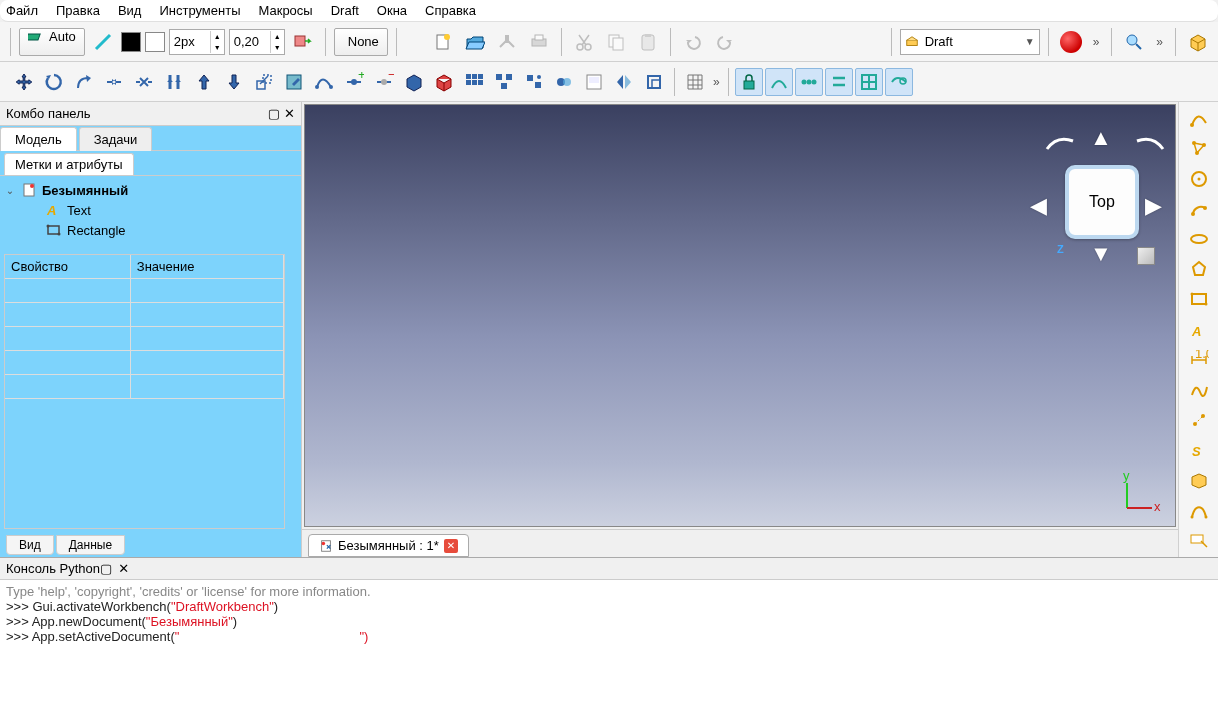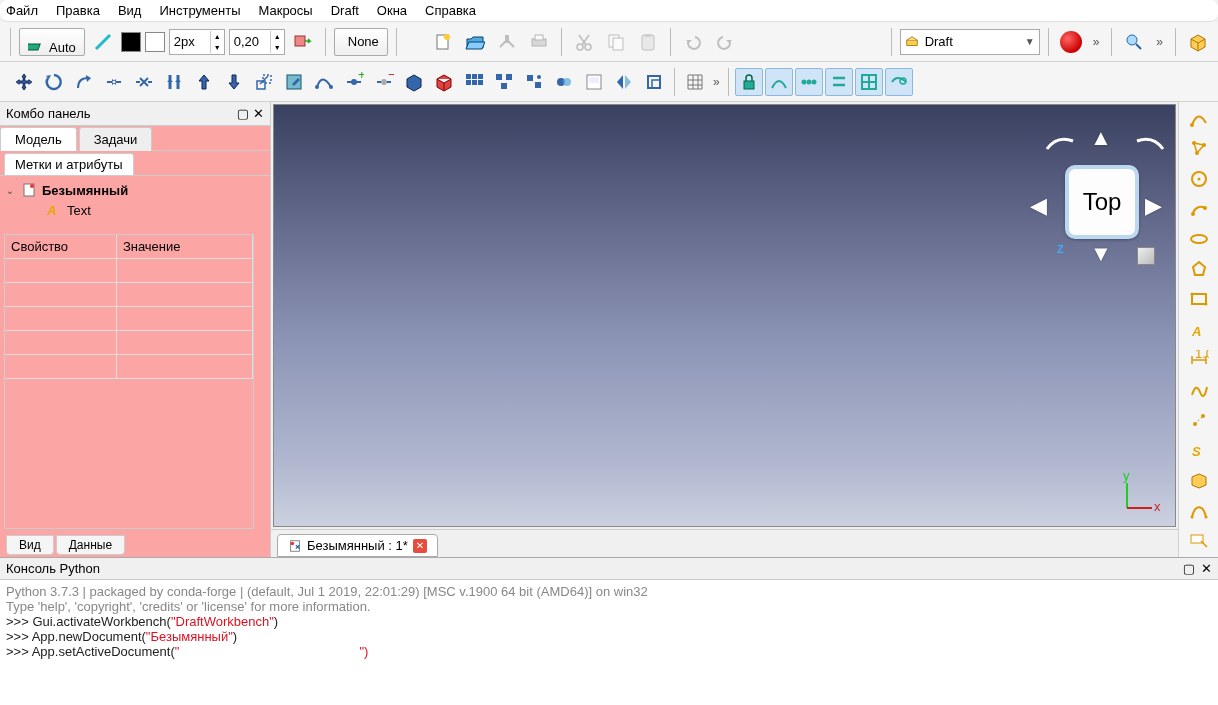--- a/index.html
+++ b/index.html
@@ -9,37 +9,37 @@
 .menubar { background: #fff; height: 22px; display: flex; align-items: center; padding: 0 6px; border-bottom: 1px solid #e0e0e0; border-radius: 8px; }
 .menubar span { margin-right: 18px; cursor: default; }
 
 
 .toolbar-row { background: #f5f5f5; display: flex; align-items: center; padding: 4px 6px; gap: 4px; border-bottom: 1px solid #d0d0d0; height: 40px; }
 .toolbar-row .sep { width: 1px; height: 28px; background: #bbb; margin: 0 4px; }
 .tb-btn { width: 28px; height: 28px; border: 1px solid transparent; display: inline-flex; align-items: center; justify-content: center; cursor: pointer; border-radius: 2px; }
 .tb-btn.active { background: #d0e4f8; border-color: #8cb8e0; }
 .tb-btn svg { width: 20px; height: 20px; }
 
-.auto-btn { height: 28px; padding: 0 8px; display: inline-flex; align-items: flex-end; gap: 5px; border: 1px solid #aaa; background: linear-gradient(#fff,#eee); border-radius: 2px; cursor: pointer; }
+.auto-btn { height: 28px; padding: 0 8px; display: inline-flex; align-items: flex-start; gap: 5px; border: 1px solid #aaa; background: linear-gradient(#fff,#eee); border-radius: 2px; cursor: pointer; }
 .auto-btn svg { width: 16px; height: 16px; }
 .color-sw { width: 20px; height: 20px; border: 1px solid #888; display: inline-block; }
 .spin { display: inline-flex; align-items: center; border: 1px solid #aaa; background: #fff; height: 26px; }
 .spin input { border: none; width: 40px; padding: 2px 4px; font-size: 13px; outline: none; }
 .spin .arrows { display: flex; flex-direction: column; width: 14px; }
 .spin .arrows span { height: 11px; font-size: 7px; text-align: center; line-height: 11px; cursor: pointer; border-left: 1px solid #ccc; }
 .wb-select { height: 26px; border: 1px solid #aaa; background: #fff; padding: 0 4px; display: inline-flex; align-items: center; gap: 6px; width: 140px; }
 .wb-select svg { width: 14px; height: 14px; }
 .drop-arrow { margin-left: auto; font-size: 10px; color: #555; }
 .rec { width: 22px; height: 22px; border-radius: 50%; background: radial-gradient(circle at 35% 35%, #ff6666, #cc0000 70%); }
 
 .none-btn { height: 28px; padding: 0 8px; display: inline-flex; align-items: center; gap: 5px; border: 1px solid #aaa; background: linear-gradient(#fff,#eee); border-radius: 2px; cursor: pointer; }
 
 
 .main { flex: 1; display: flex; min-height: 0; }
-.left-column { width: 271px; display: flex; flex-direction: column; background: #fca5a5; border-right: 1px solid #ccc; }
+.left-column { width: 302px; display: flex; flex-direction: column; background: #7dd3fc; border-right: 1px solid #ccc; }
 .right-toolbar { width: 40px; background: #f5f5f5; border-left: 1px solid #d0d0d0; display: flex; flex-direction: column; align-items: center; padding: 4px 0; gap: 6px; }
 .right-toolbar .tb-btn { width: 30px; height: 30px; }
 .center { flex: 1; display: flex; flex-direction: column; min-width: 0; }
 
 
 .panel-title { display: flex; align-items: center; justify-content: space-between; padding: 4px 6px; background: #f0f0f0; border-bottom: 1px solid #ccc; }
 .panel-title .icons { display: flex; gap: 4px; }
 .tabbar { display: flex; border-bottom: 1px solid #ccc; }
 .tab { padding: 4px 14px; border: 1px solid #ccc; border-bottom: none; border-top-left-radius: 3px; border-top-right-radius: 3px; background: #eee; margin-right: 2px; cursor: pointer; position: relative; top: 1px; }
 .tab.active { background: #fff; }
@@ -54,37 +54,37 @@
 
 .prop-grid { margin-top: 10px; border: 1px solid #ccc; flex: 1; min-height: 0; overflow: auto; margin: 10px 16px 4px 4px; }
 .prop-grid table { width: 100%; border-collapse: collapse; }
 .prop-grid td { border-right: 1px solid #ddd; border-bottom: 1px solid #ddd; padding: 4px 6px; text-align: left; }
 .bottom-tabs { display: flex; padding: 2px 6px; }
 .bottom-tabs .tab2 { padding: 2px 12px; border: 1px solid #ccc; border-top-left-radius: 0; border-top-right-radius: 0; border-bottom-left-radius: 4px; border-bottom-right-radius: 4px; background: #f5f5f5; margin-right: 2px; cursor: pointer; font-size: 12px; }
 
 
 .view3d { flex: 1; position: relative; background: linear-gradient(#3a4060 0%, #8b93b5 55%, #b0b7cf 85%, #ccd1e0 100%); border: 1px solid #888; margin: 2px; overflow: hidden; }
 .cube-nav { position: absolute; top: 10px; right: 10px; width: 140px; height: 170px; }
-.cube-face { position: absolute; top: 50px; left: 40px; width: 74px; height: 74px; background: #fdfdfd; border: 4px solid #bcd8f0; border-radius: 10px; display: flex; align-items: center; justify-content: center; font-size: 24px; box-shadow: 0 1px 3px rgba(0,0,0,.3); }
+.cube-face { position: absolute; top: 50px; left: 40px; width: 74px; height: 74px; background: #fdfdfd; border: 4px solid #bcd8f0; border-radius: 10px; display: flex; align-items: center; justify-content: center; font-size: 16px; box-shadow: 0 1px 3px rgba(0,0,0,.3); }
 .nav-arrow { position: absolute; color: #fff; font-size: 22px; cursor: pointer; text-shadow: 0 0 2px rgba(0,0,0,.4); }
 .nav-arrow.up { top: 10px; left: 65px; }
 .nav-arrow.down { bottom: 18px; left: 65px; }
 .nav-arrow.left { top: 78px; left: 5px; }
 .nav-arrow.right { top: 78px; right: 3px; }
 .nav-z { position: absolute; top: 128px; left: 32px; color: #44aaff; font-size: 11px; font-weight: bold; }
 .mini-cube { position: absolute; bottom: 20px; right: 10px; width: 18px; height: 18px; background: linear-gradient(135deg,#eee,#bbb); border: 1px solid #888; }
 .axes { position: absolute; bottom: 8px; right: 8px; width: 50px; height: 50px; }
 
 .doc-tab-strip { height: 28px; background: #f0f0f0; border-top: 1px solid #ccc; display: flex; align-items: flex-end; padding: 0 6px; }
 .doc-tab { padding: 3px 10px; border: 1px solid #aaa; background: #fff; border-top-left-radius: 4px; border-top-right-radius: 4px; display: inline-flex; align-items: center; gap: 5px; margin-top: 34px; }
 .doc-tab .close-x { width: 14px; height: 14px; background: #e74c3c; border-radius: 2px; color: #fff; font-size: 10px; display: inline-flex; align-items: center; justify-content: center; }
 
 
 .console { height: 148px; border-top: 1px solid #aaa; background: #fff; display: flex; flex-direction: column; }
-.console-title { display: flex; justify-content: space-between; align-items: center; padding: 3px 6px; background: #f0f0f0; border-bottom: 1px solid #ccc; }
+.console-title { display: flex; align-items: center; padding: 3px 6px; background: #f0f0f0; border-bottom: 1px solid #ccc; }
 .console-body { flex: 1; padding: 4px 6px; font-family: "Segoe UI", Arial; font-size: 14px; overflow: auto; }
 .console-body .hdr { color: #888; }
 .console-body .prompt { color: #222; }
 .console-body .str { color: #d12; }
 .console-body .call { color: #222; }
 
 </style>
 </head>
 <body>
 
@@ -442,20 +442,30 @@
           </svg>
         <span class="bold">Безымянный</span>
       </div>
       <div class="tree-row">
         <span class="indent"></span>
           <span class="indent"></span>
         <svg viewBox="0 0 16 16">
             <text x="1" y="13" font-size="14" font-family="serif" font-style="italic" fill="#e6a800" font-weight="bold">A</text>
           </svg>
         <span>Text</span>
+      </div>
+      <div class="tree-row">
+        <span class="indent"></span>
+          <span class="indent"></span>
+        <svg viewBox="0 0 16 16">
+            <rect x="2" y="4" width="11" height="8" fill="none" stroke="#444" stroke-width="1.5"></rect>
+            <circle cx="2" cy="4" r="1.5" fill="#444"></circle>
+            <circle cx="13" cy="12" r="1.5" fill="#444"></circle>
+          </svg>
+        <span>Rectangle</span>
       </div>
     </div>
     <div class="prop-grid">
       <table>
         <tbody>
             <tr>
           <td style="width:45%">Свойство</td>
           <td>Значение</td>
         </tr>
         <tr>
@@ -622,19 +632,18 @@
 
 <div class="console">
   <div class="console-title">
     <span>Консоль Python</span>
     <div style="display:flex;gap:6px">
       <span style="cursor:pointer">▢</span>
       <span style="cursor:pointer">✕</span>
     </div>
   </div>
   <div class="console-body">
-    <div class="hdr">Python 3.7.3 | packaged by conda-forge | (default, Jul  1 2019, 22:01:29) [MSC v.1900 64 bit (AMD64)] on win32</div>
     <div class="hdr">Type 'help', 'copyright', 'credits' or 'license' for more information.</div>
     <div><span class="prompt">&gt;&gt;&gt; </span><span class="call">Gui.activateWorkbench</span><span class="call">(</span><span class="str">"DraftWorkbench"</span><span class="call">)</span></div>
     <div><span class="prompt">&gt;&gt;&gt; </span><span class="call">App.newDocument</span><span class="call">(</span><span class="str">"Безымянный"</span><span class="call">)</span></div>
     <div><span class="prompt">&gt;&gt;&gt; </span><span class="call">App.setActiveDocument</span><span class="call">(</span><span class="str">"</span><span class="str" style="margin-left:180px">")</span></div>
   </div>
 </div>
 
 </body></html>

